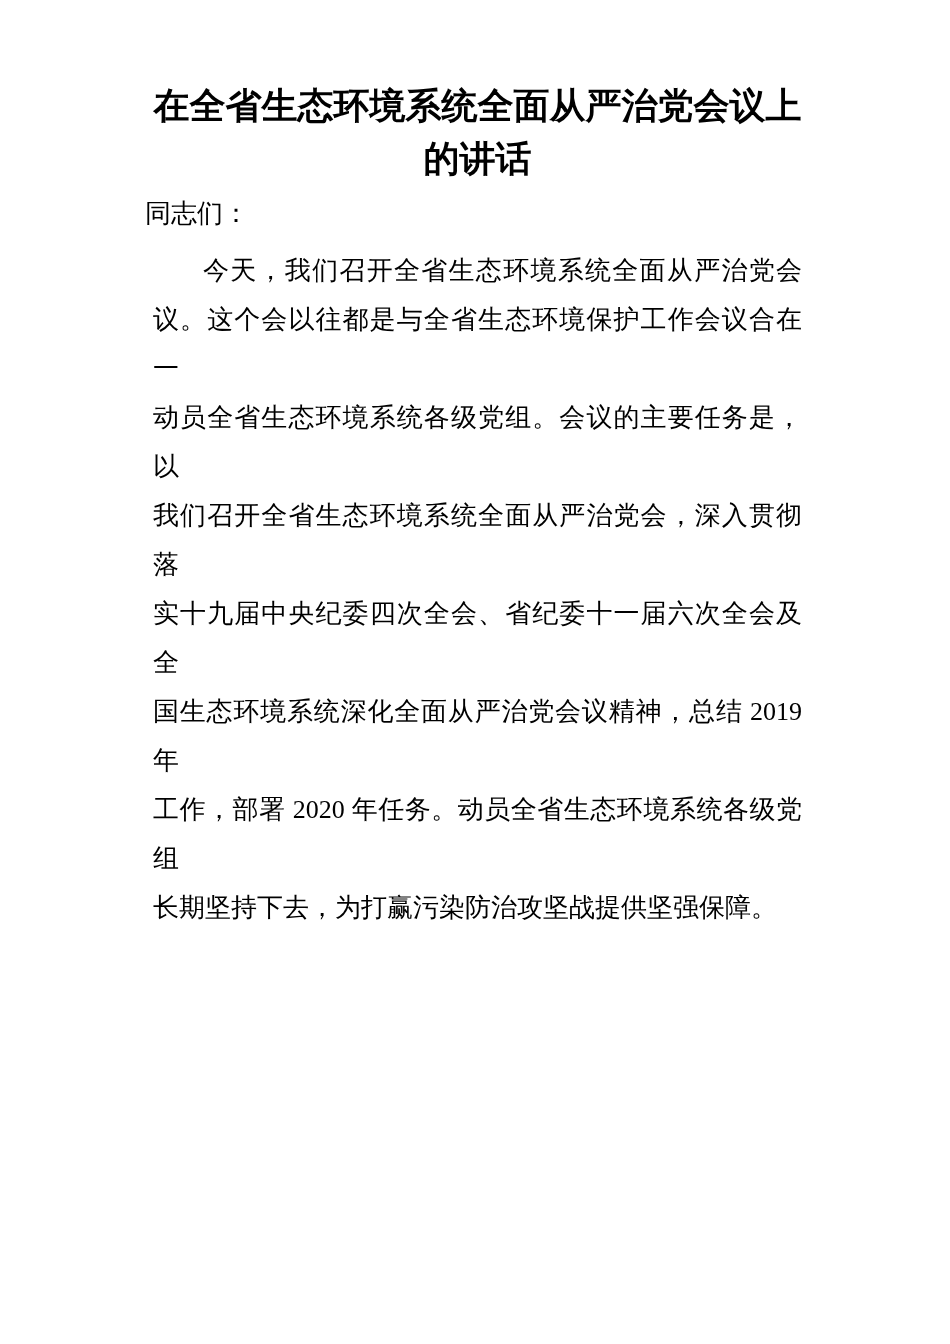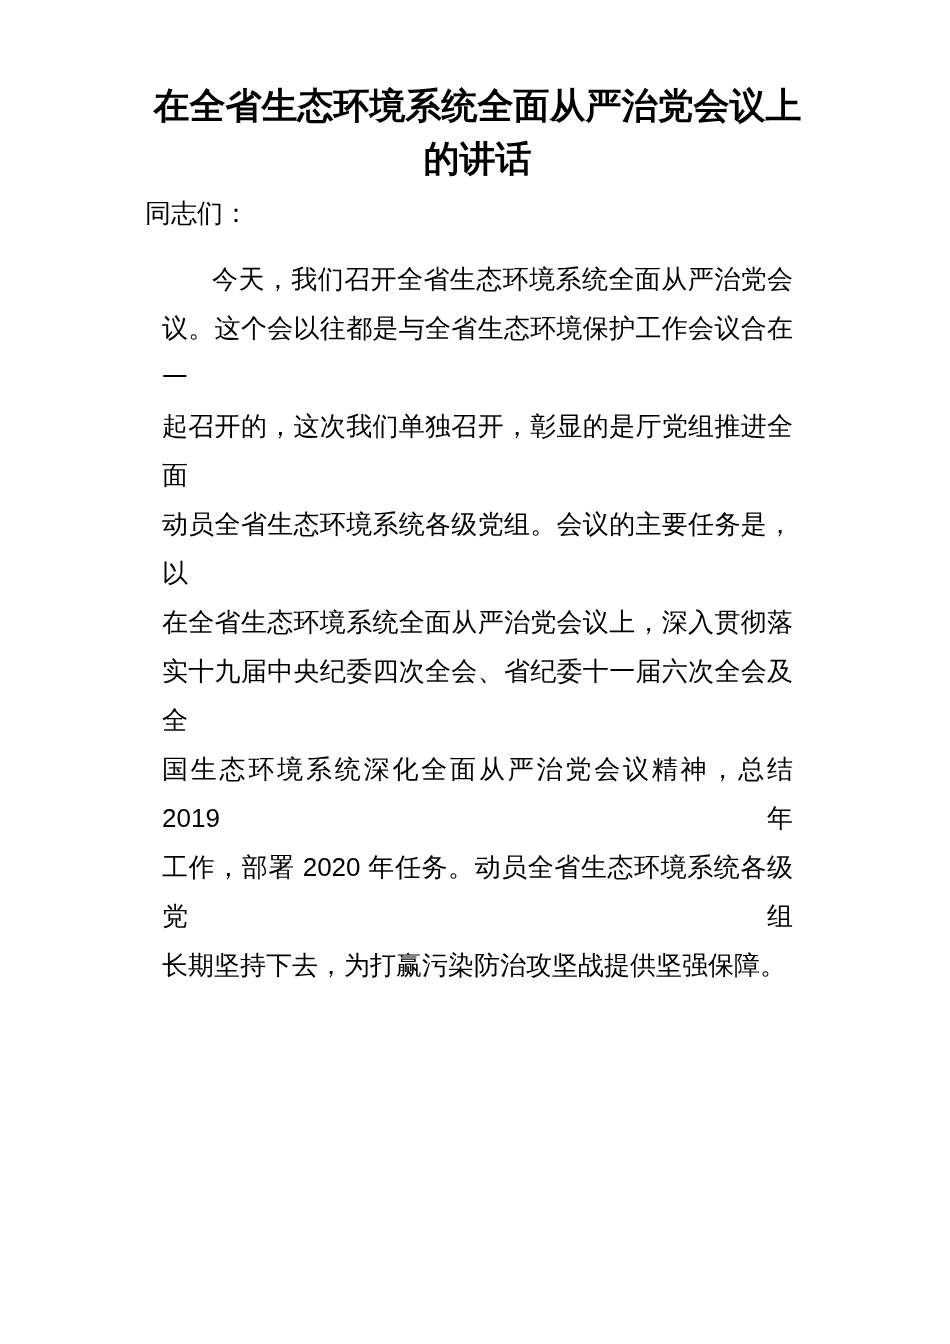--- a/index.html
+++ b/index.html
@@ -31,21 +31,22 @@
   .title-line {
     display: block;
   }
   .salutation {
     margin: 4px 0 0 0;
     font-size: 26px;
     font-weight: 400;
     line-height: 49px;
   }
   .paragraph {
-    margin: 17px;
+    margin: 8px;
+    font-family: Liberation Serif, serif;
   }
   .body-line {
     font-size: 26px;
     line-height: 49px;
     text-align: justify;
     text-align-last: justify;
     text-justify: inter-character;
     overflow: hidden;
     white-space: normal;
   }
@@ -61,21 +62,20 @@
 
 <div class="page">
   <h1 class="doc-title">
     <span class="title-line">在全省生态环境系统全面从严治党会议上</span>
     <span class="title-line">的讲话</span>
   </h1>
   <p class="salutation">同志们：</p>
   <div class="paragraph">
       <div class="body-line indent">今天，我们召开全省生态环境系统全面从严治党会</div>
       <div class="body-line">议。这个会以往都是与全省生态环境保护工作会议合在一</div>
-      <div class="body-line">起召开的，这次我们单独召开，彰显的是厅党组推进全面</div>
       <div class="body-line">动员全省生态环境系统各级党组。会议的主要任务是，以</div>
-      <div class="body-line">在全省生态环境系统全面从严治党会议上，深入贯彻落</div>
+      <div class="body-line">我们召开全省生态环境系统全面从严治党会，深入贯彻落</div>
       <div class="body-line">实十九届中央纪委四次全会、省纪委十一届六次全会及全</div>
       <div class="body-line">国生态环境系统深化全面从严治党会议精神，总结 2019 年</div>
       <div class="body-line">工作，部署 2020 年任务。动员全省生态环境系统各级党组</div>
       <div class="body-line last">长期坚持下去，为打赢污染防治攻坚战提供坚强保障。</div>
     </div>
 </div>
 
 </body></html>

